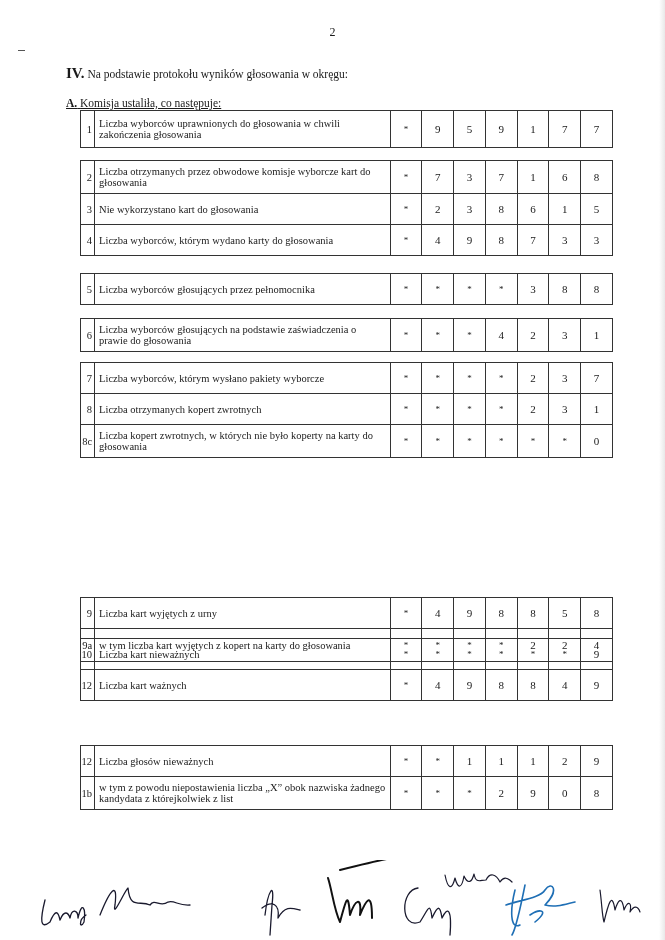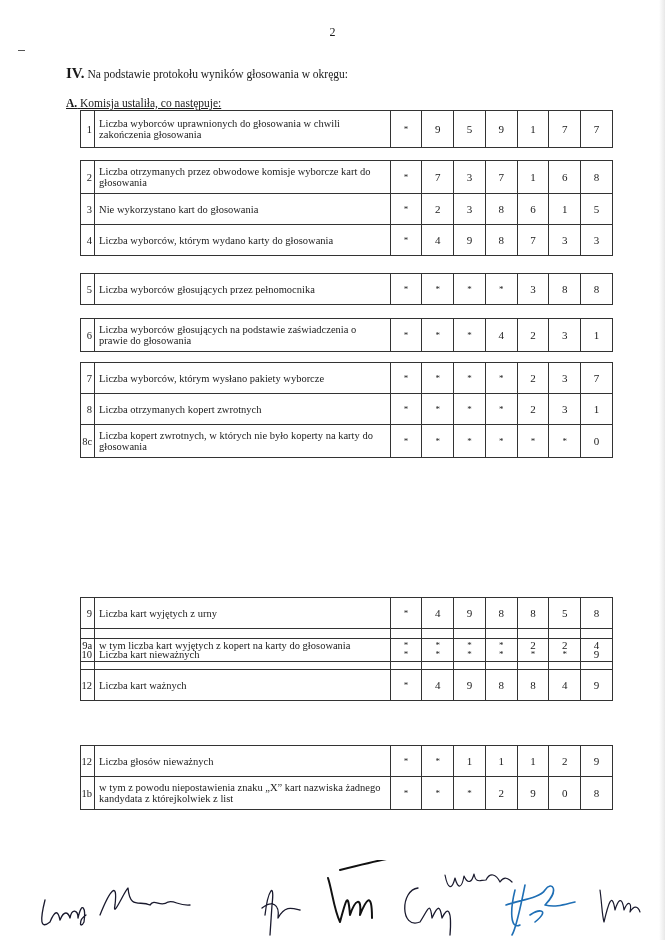--- a/index.html
+++ b/index.html
@@ -223,21 +223,21 @@
           <td class="cell star">*</td>
           <td class="cell star">*</td>
           <td class="cell">1</td>
           <td class="cell">1</td>
           <td class="cell">1</td>
           <td class="cell">2</td>
           <td class="cell">9</td>
         </tr>
         <tr class="h3">
           <td class="no">1b</td>
-          <td class="lbl">w tym z powodu niepostawienia znaku „X” kart nazwiska żadnego kandydata z którejkolwiek z list</td>
+          <td class="lbl">w tym z powodu niepostawienia liczba „X” obok nazwiska żadnego kandydata z którejkolwiek z list</td>
           <td class="cell star">*</td>
           <td class="cell star">*</td>
           <td class="cell star">*</td>
           <td class="cell">2</td>
           <td class="cell">9</td>
           <td class="cell">0</td>
           <td class="cell">8</td>
         </tr>
       </tbody>
     </table>

